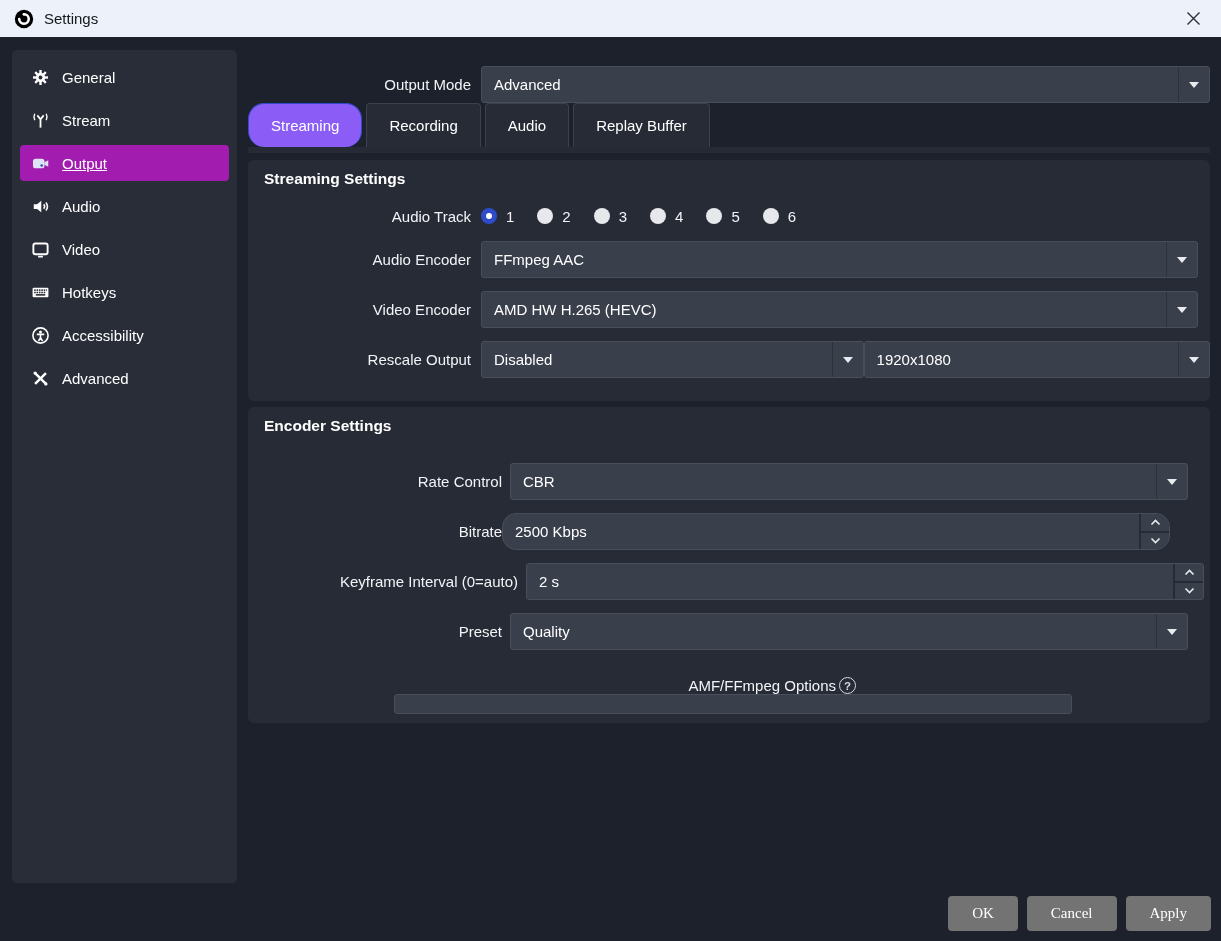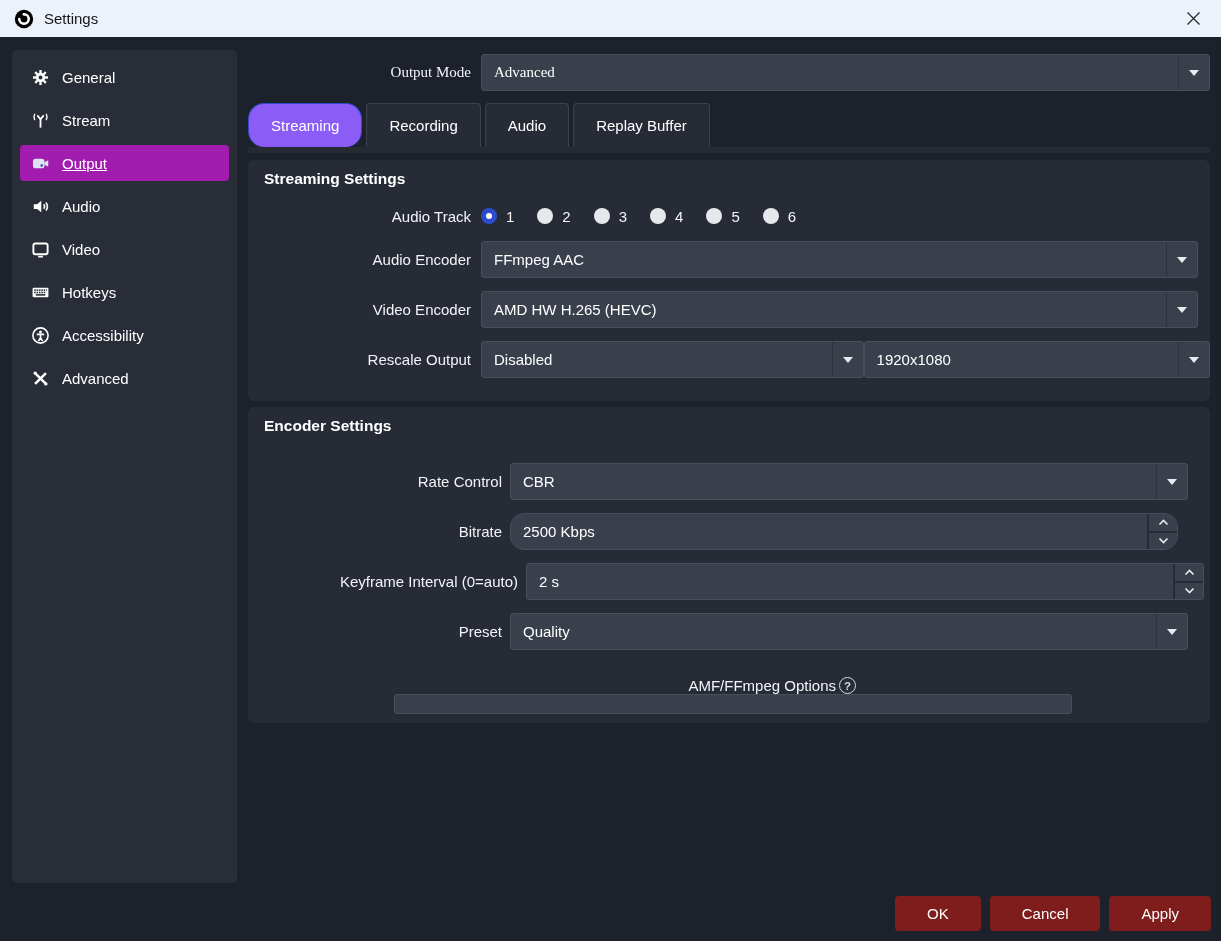--- a/index.html
+++ b/index.html
@@ -94,22 +94,22 @@
   .radio-num { font-size:15px; color:#f2f4f7; }
   
   .help-icn {
     display:inline-flex; width:17px; height:17px; border-radius:50%;
     border:1.5px solid #d6dae0; color:#d6dae0; font-size:11.5px; font-weight:bold;
     align-items:center; justify-content:center; margin-left:3px; flex:0 0 auto;
   }
   
   .footer { position:absolute; top:896px; right:10px; display:flex; gap:9px; }
   .btn {
-    height:35px; background:#7f1d1d; border:none; border-radius:4px;
-    color:#ffffff; font-size:15px; padding:0 32px; font-family:Liberation Sans, sans-serif;
+    height:35px; background:#737373; border:none; border-radius:4px;
+    color:#ffffff; font-size:15px; padding:0 24px; font-family:Liberation Serif, serif;
     cursor:pointer;
   }
 </style>
 </head>
 <body>
 
 <div class="titlebar">
   <svg class="logo" viewBox="0 0 24 24">
     <circle cx="12" cy="12" r="11" fill="#000"></circle>
     <path d="M12 6.3a5.7 5.7 0 1 1-5.7 5.7" stroke="#fff" stroke-width="3.1" fill="none" stroke-linecap="round"></path>
@@ -213,21 +213,21 @@
   <div class="side-item">
     <svg class="icn" viewBox="0 0 24 24">
       <path d="M4 6.2 9.8 12 4 17.8 6.2 20 12 14.2 17.8 20 20 17.8 14.2 12 20 6.2 17.8 4 12 9.8 6.2 4z" fill="#fff"></path>
       <circle cx="5.2" cy="5.2" r="2.1" fill="#fff"></circle>
         <circle cx="18.8" cy="18.8" r="2.1" fill="#fff"></circle>
     </svg>
     <span>Advanced</span>
   </div>
 </div>
 
-<div class="form-row" style="left:248px; top:54px; width:962px; height:37px;font-family:Liberation Serif, serif;">
+<div class="form-row" style="left:248px; top:66px; width:962px; height:37px;">
   <div class="lbl" style="width:223px;">Output Mode</div>
   <div class="combo" style="margin-left:10px; flex:1;">
     <span>Advanced</span>
     <span class="arrowbox">
         <span class="tri-down"></span>
       </span>
   </div>
 </div>
 
 <div class="tabs">
@@ -316,21 +316,21 @@
     <div class="combo" style="margin-left:8px; width:678px;">
       <span>CBR</span>
       <span class="arrowbox">
           <span class="tri-down"></span>
         </span>
     </div>
   </div>
 
   <div class="form-row" style="left:0; top:106px; width:962px; height:37px;">
     <div class="lbl" style="width:254px;">Bitrate</div>
-    <div class="spin" style="margin-left:8px; width:668px;border-radius:14px;">
+    <div class="spin" style="width:668px;border-radius:14px;">
       <span class="val">2500 Kbps</span>
       <span class="spin-btns">
         <div class="up">
             <svg width="11" height="7" viewBox="0 0 11 7">
               <polyline points="1.5,5.5 5.5,1.5 9.5,5.5" fill="none" stroke="#e9ebef" stroke-width="1.6"></polyline>
             </svg>
           </div>
         <div>
             <svg width="11" height="7" viewBox="0 0 11 7">
               <polyline points="1.5,1.5 5.5,5.5 9.5,1.5" fill="none" stroke="#e9ebef" stroke-width="1.6"></polyline>

